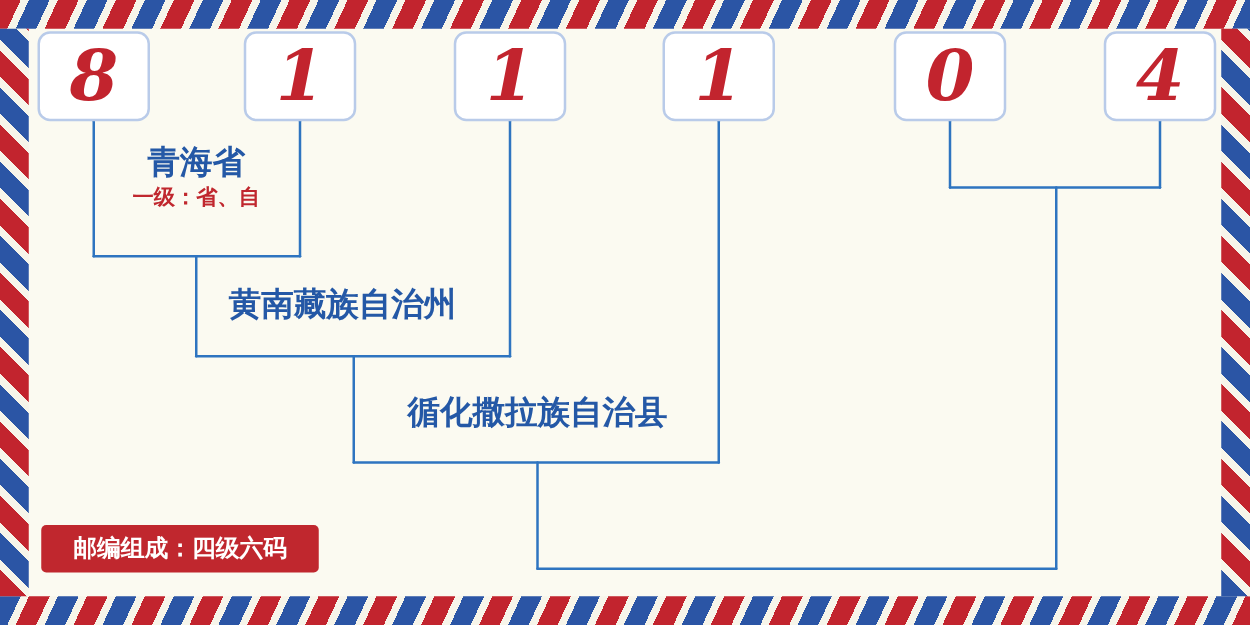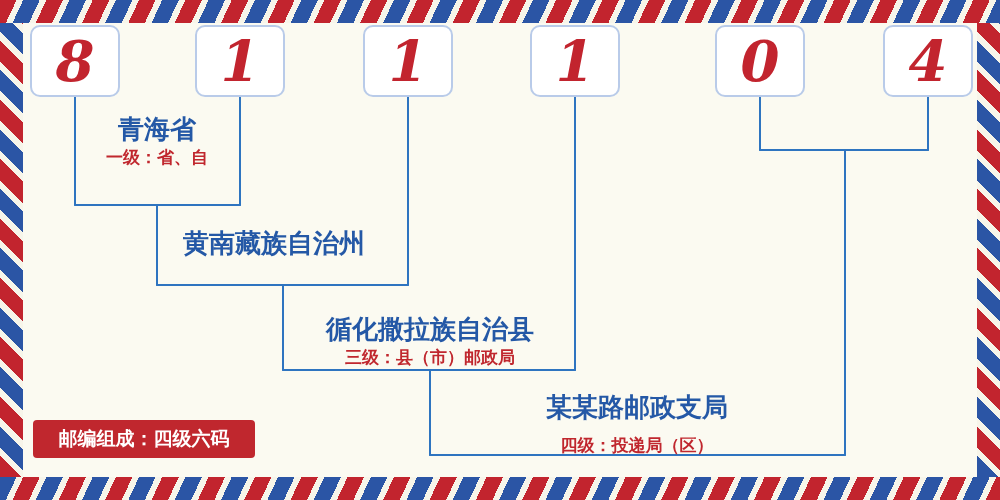--- a/index.html
+++ b/index.html
@@ -114,24 +114,19 @@
     <div class="gname">青海省</div>
     <div class="gdesc">一级：省、自</div>
   </div>
 
   <div class="label-group g2">
     <div class="gname">黄南藏族自治州</div>
   </div>
 
   <div class="label-group g3">
     <div class="gname">循化撒拉族自治县</div>
-    <div class="gdesc">三级：县（市）邮政局</div>
   </div>
 
-  <div class="label-group g4">
-    <div class="gname">某某路邮政支局</div>
-    <div class="gdesc">四级：投递局（区）</div>
-  </div>
 
 
   <div class="badge">邮编组成：四级六码</div>
 
 </div>
 
 </body></html>

